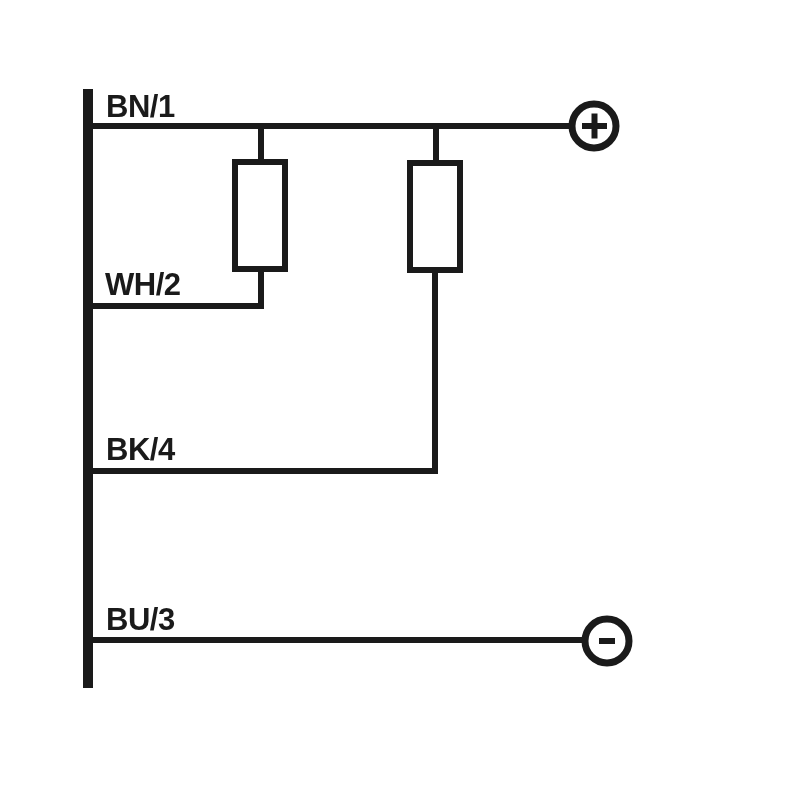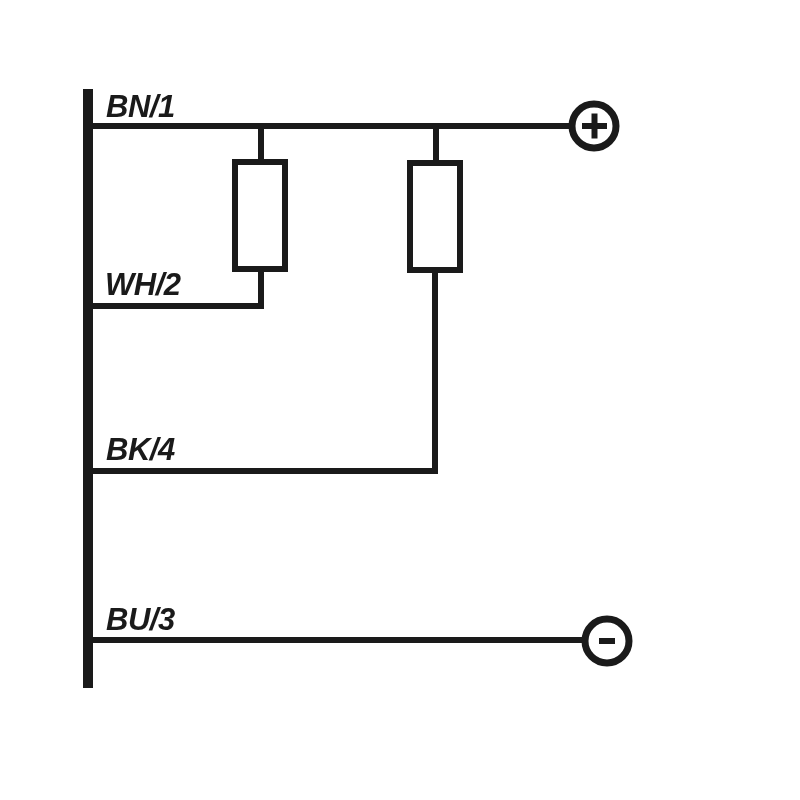--- a/index.html
+++ b/index.html
@@ -1,18 +1,18 @@
 <!DOCTYPE html>
 <html style="--line: #1a1a1a; --bg: #ffffff;"><head>
 <meta charset="utf-8">
 <style>
   :root { --line: #1a1a1a; --bg: #ffffff; }
   * { margin: 0; padding: 0; box-sizing: border-box; }
   html, body { width: 800px; height: 800px; background: var(--bg); overflow: hidden; }
-  .stage { position: relative; width: 800px; height: 800px; background: var(--bg); font-style: italic; }
+  .stage { position: relative; width: 800px; height: 800px; background: var(--bg); }
   svg { display: block; }
   .wire { stroke: var(--line); stroke-width: 6; stroke-linecap: butt; fill: none; }
   .bus  { stroke: var(--line); stroke-width: 10; stroke-linecap: butt; fill: none; }
   .comp { fill: var(--bg); stroke: var(--line); stroke-width: 6; }
   .term { fill: var(--bg); stroke: var(--line); stroke-width: 7; }
   .sym  { stroke: var(--line); stroke-width: 6; stroke-linecap: butt; fill: none; }
   .lbl  {
     font-family: "Liberation Sans", sans-serif;
     font-weight: 700;
     font-size: 31px;

